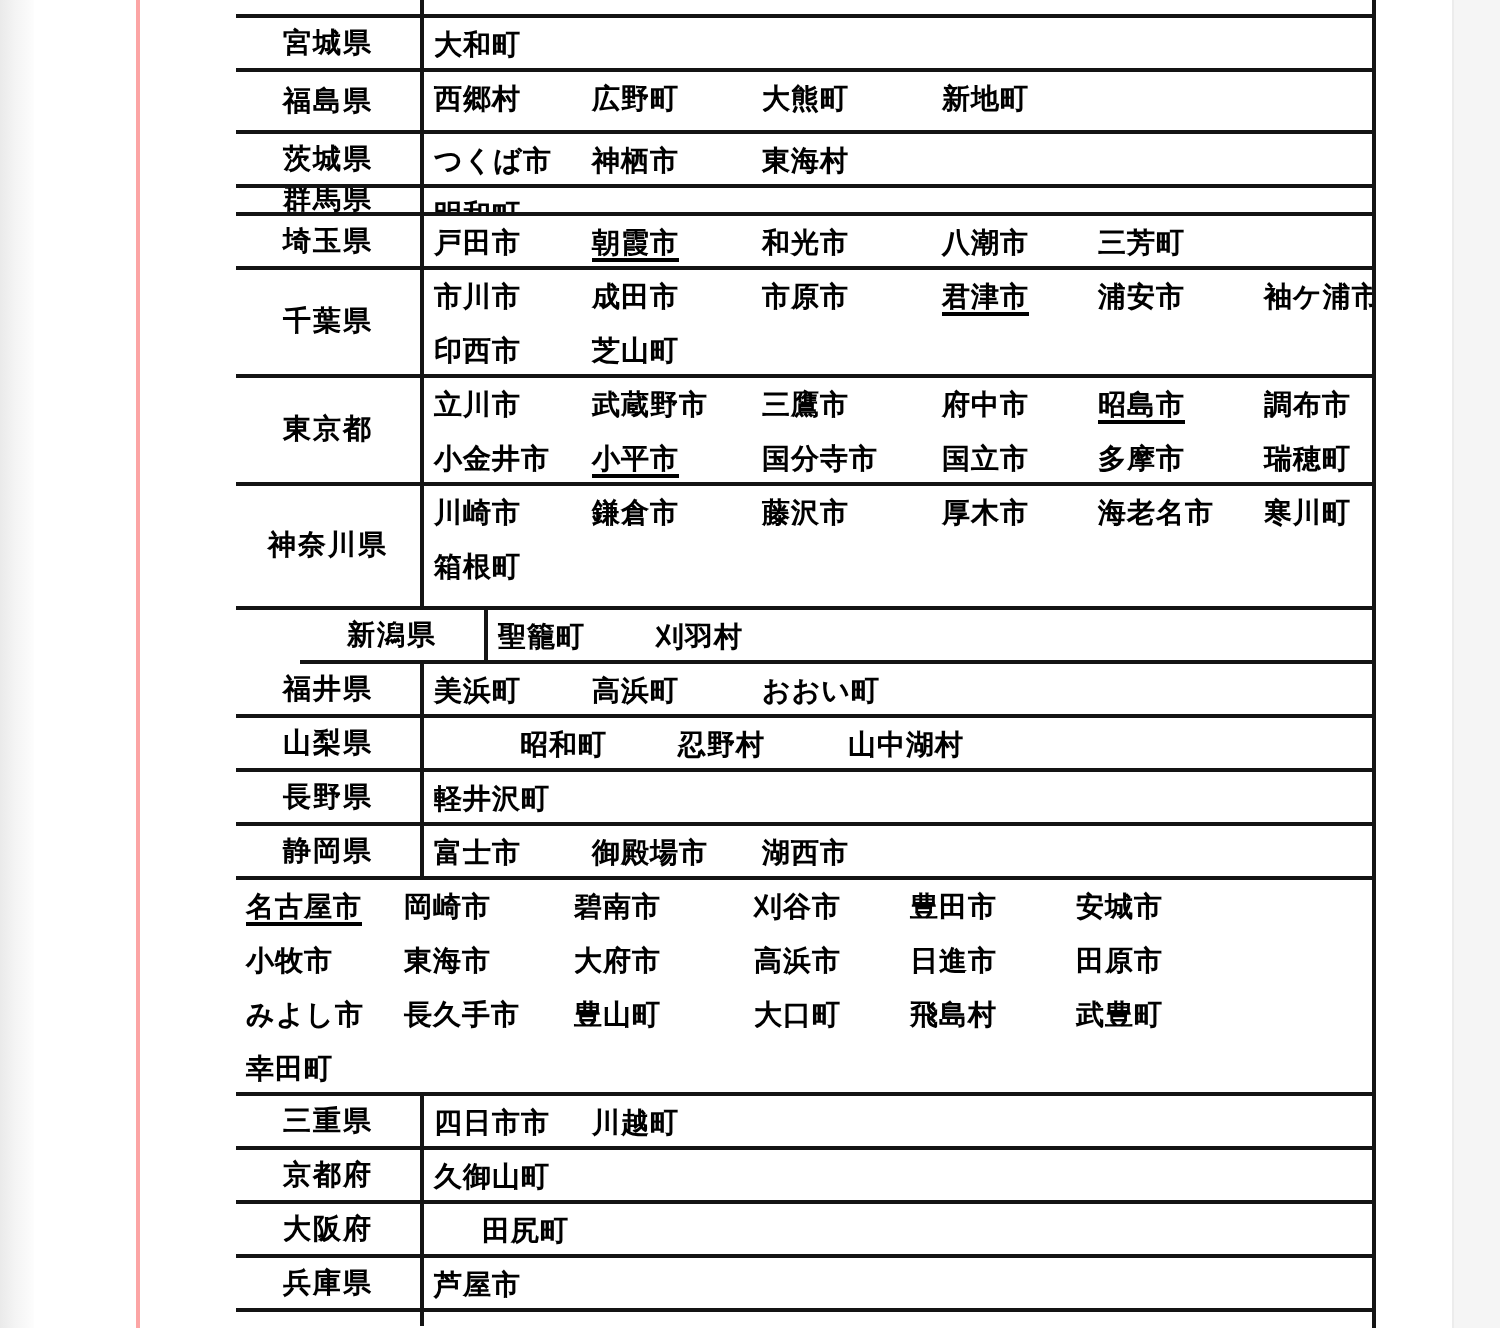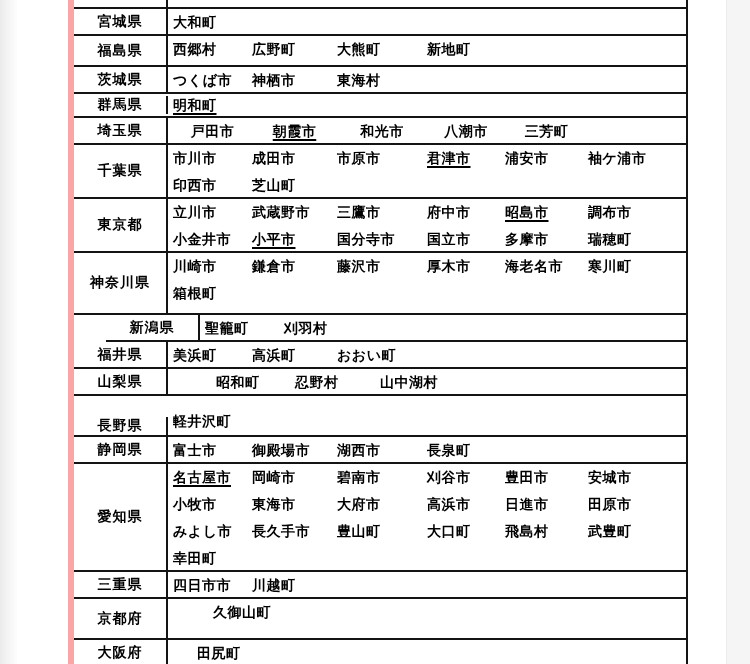--- a/index.html
+++ b/index.html
@@ -17,24 +17,25 @@
   }
   .side-strip-right {
     position: absolute; right: 0; top: 0; bottom: 0; width: 23px;
     background: #f5f5f5;
     border-left: 1px solid #ececec;
   }
   .ptable {
     position: absolute; left: 68px; top: 0;
     width: 620px; height: 664px;
     box-sizing: border-box;
-    border-left: 6px solid #fca5a5;
+    border-left: 2px solid #fca5a5;
     border-right: 2px solid #141414;
     background: #ffffff;
     overflow: hidden;
+    padding-left: 48px;
   }
   .row {
     box-sizing: border-box;
     display: flex;
     border-bottom: 2px solid #141414;
     overflow: hidden;
   }
   .partial-top    { height: 9px; }
   .partial-bottom { height: 7px; border-bottom: none; }
   .pref-cell {
@@ -98,27 +99,27 @@
       </div>
     </div>
     <div class="row" style="height: 27px;">
       <div class="pref-cell">茨城県</div>
       <div class="muni-cell">
         <span class="muni-item">つくば市</span>
         <span class="muni-item">神栖市</span>
         <span class="muni-item">東海村</span>
       </div>
     </div>
-    <div class="row" style="height: 24px; align-items: center;">
+    <div class="row" style="height: 14px;">
       <div class="pref-cell">群馬県</div>
       <div class="muni-cell">
         <span class="muni-item u">明和町</span>
       </div>
     </div>
-    <div class="row" style="height: 27px; text-align: center;">
+    <div class="row" style="height: 27px;">
       <div class="pref-cell">埼玉県</div>
       <div class="muni-cell">
         <span class="muni-item">戸田市</span>
         <span class="muni-item u">朝霞市</span>
         <span class="muni-item">和光市</span>
         <span class="muni-item">八潮市</span>
         <span class="muni-item">三芳町</span>
       </div>
     </div>
     <div class="row" style="height: 54px;">
@@ -179,37 +180,35 @@
       </div>
     </div>
     <div class="row" style="height: 27px; gap: 43px;">
       <div class="pref-cell">山梨県</div>
       <div class="muni-cell">
         <span class="muni-item">昭和町</span>
         <span class="muni-item">忍野村</span>
         <span class="muni-item">山中湖村</span>
       </div>
     </div>
-    <div class="row" style="height: 41px; align-items: flex-end;">
+    <div class="row" style="height: 27px;">
       <div class="pref-cell">長野県</div>
       <div class="muni-cell">
         <span class="muni-item">軽井沢町</span>
       </div>
     </div>
     <div class="row" style="height: 27px;">
       <div class="pref-cell">静岡県</div>
       <div class="muni-cell">
         <span class="muni-item">富士市</span>
         <span class="muni-item">御殿場市</span>
         <span class="muni-item">湖西市</span>
-        <span class="muni-item">長泉町</span>
       </div>
     </div>
     <div class="row" style="height: 108px;">
-      <div class="pref-cell">愛知県</div>
       <div class="muni-cell">
         <span class="muni-item u">名古屋市</span>
         <span class="muni-item">岡崎市</span>
         <span class="muni-item">碧南市</span>
         <span class="muni-item">刈谷市</span>
         <span class="muni-item">豊田市</span>
         <span class="muni-item">安城市</span>
         <span class="muni-item">小牧市</span>
         <span class="muni-item">東海市</span>
         <span class="muni-item">大府市</span>
@@ -225,21 +224,21 @@
         <span class="muni-item">幸田町</span>
       </div>
     </div>
     <div class="row" style="height: 27px; justify-content: center;">
       <div class="pref-cell">三重県</div>
       <div class="muni-cell">
         <span class="muni-item">四日市市</span>
         <span class="muni-item">川越町</span>
       </div>
     </div>
-    <div class="row" style="height: 41px; gap: 40px;">
+    <div class="row" style="height: 27px;">
       <div class="pref-cell">京都府</div>
       <div class="muni-cell">
         <span class="muni-item">久御山町</span>
       </div>
     </div>
     <div class="row" style="height: 27px; gap: 24px;">
       <div class="pref-cell">大阪府</div>
       <div class="muni-cell">
         <span class="muni-item">田尻町</span>
       </div>

